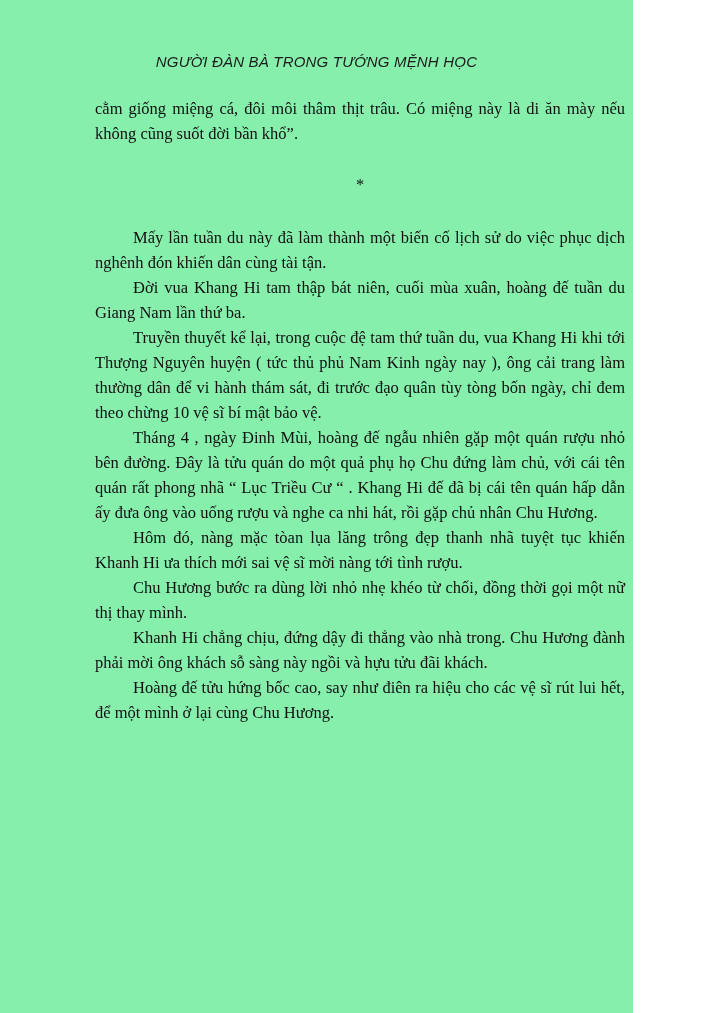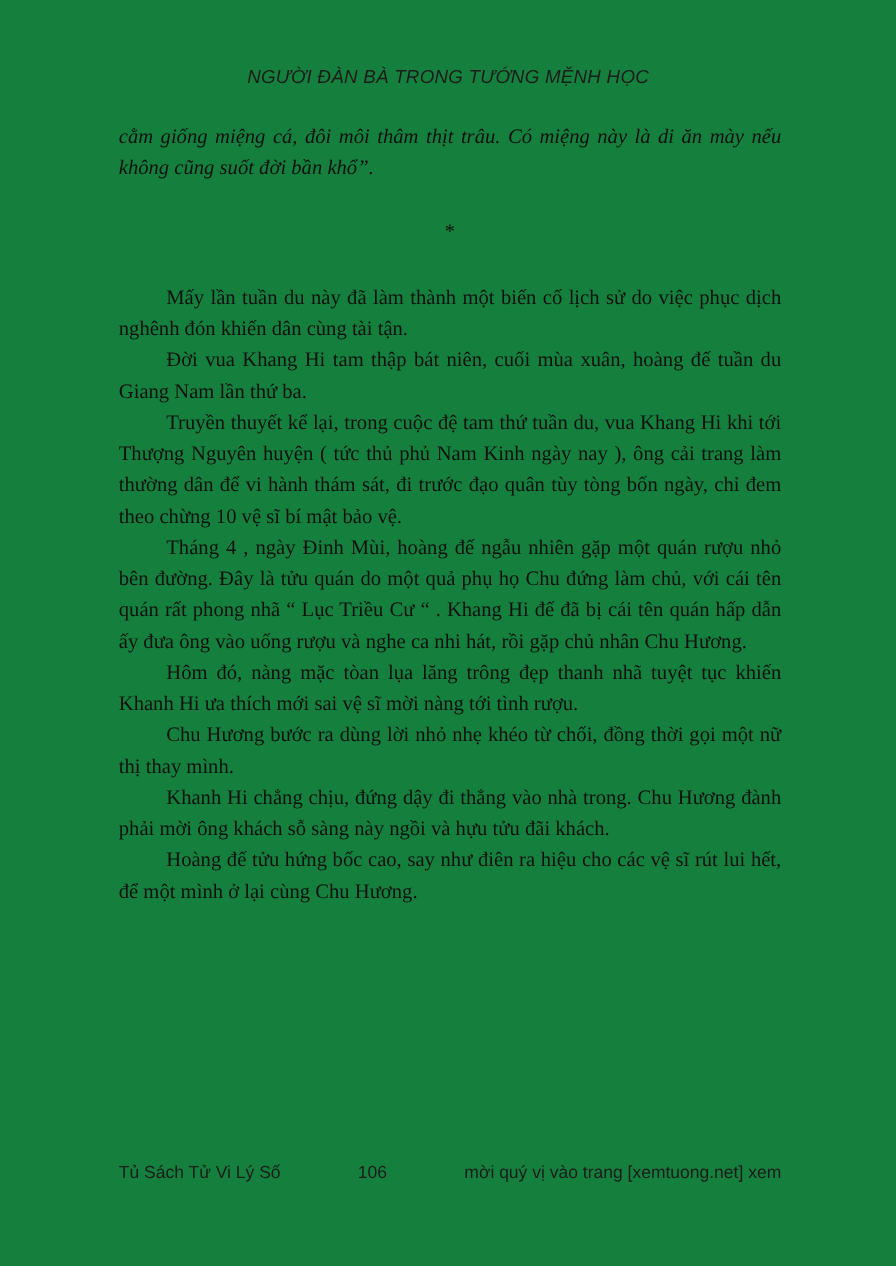--- a/index.html
+++ b/index.html
@@ -2,23 +2,23 @@
 <html><head>
 <meta charset="utf-8">
 <style>
   html, body {
     margin: 0;
     padding: 0;
     background: #ffffff;
   }
   .page {
     position: relative;
-    width: 717px;
+    width: 633px;
     height: 1013px;
-    background: #15803d;
+    background: #86efac;
     color: #000000;
     overflow: hidden;
   }
   .header {
     position: absolute;
     top: 53px;
     left: 0;
     width: 100%;
     text-align: center;
   }
@@ -41,21 +41,20 @@
     text-align: justify;
     color: #101010;
   }
   .content p {
     margin: 0;
     padding: 0;
     text-indent: 38px;
   }
   .content p.no-indent {
     text-indent: 0;
-    font-style: italic;
   }
   .separator {
     text-align: center;
     text-indent: 0;
     margin: 28px 0 29px 0;
     font-family: "Liberation Serif", serif;
     font-size: 16.5px;
     line-height: 22px;
     color: #101010;
   }
@@ -90,19 +89,14 @@
     <p>Mấy lần tuần du này đã làm thành một biến cố lịch sử do việc phục dịch nghênh đón khiến dân cùng tài tận.</p>
     <p>Đời vua Khang Hi tam thập bát niên, cuối mùa xuân, hoàng đế tuần du Giang Nam lần thứ ba.</p>
     <p>Truyền thuyết kể lại, trong cuộc đệ tam thứ tuần du, vua Khang Hi khi tới Thượng Nguyên huyện ( tức thủ phủ Nam Kinh ngày nay ), ông cải trang làm thường dân để vi hành thám sát, đi trước đạo quân tùy tòng bốn ngày, chỉ đem theo chừng 10 vệ sĩ bí mật bảo vệ.</p>
     <p>Tháng 4 , ngày Đinh Mùi, hoàng đế ngẫu nhiên gặp một quán rượu nhỏ bên đường. Đây là tửu quán do một quả phụ họ Chu đứng làm chủ, với cái tên quán rất phong nhã “ Lục Triều Cư “ . Khang Hi đế đã bị cái tên quán hấp dẫn ấy đưa ông vào uống rượu và nghe ca nhi hát, rồi gặp chủ nhân Chu Hương.</p>
     <p>Hôm đó, nàng mặc tòan lụa lăng trông đẹp thanh nhã tuyệt tục khiến Khanh Hi ưa thích mới sai vệ sĩ mời nàng tới tình rượu.</p>
     <p>Chu Hương bước ra dùng lời nhỏ nhẹ khéo từ chối, đồng thời gọi một nữ thị thay mình.</p>
     <p>Khanh Hi chẳng chịu, đứng dậy đi thẳng vào nhà trong. Chu Hương đành phải mời ông khách sỗ sàng này ngồi và hựu tửu đãi khách.</p>
     <p>Hoàng đế tửu hứng bốc cao, say như điên ra hiệu cho các vệ sĩ rút lui hết, để một mình ở lại cùng Chu Hương.</p>
   </div>
 
-  <div class="footer">
-    <span>Tủ Sách Tử Vi Lý Số</span>
-    <span>106</span>
-    <span>mời quý vị vào trang [xemtuong.net] xem</span>
-  </div>
 
 </div>
 
 </body></html>

